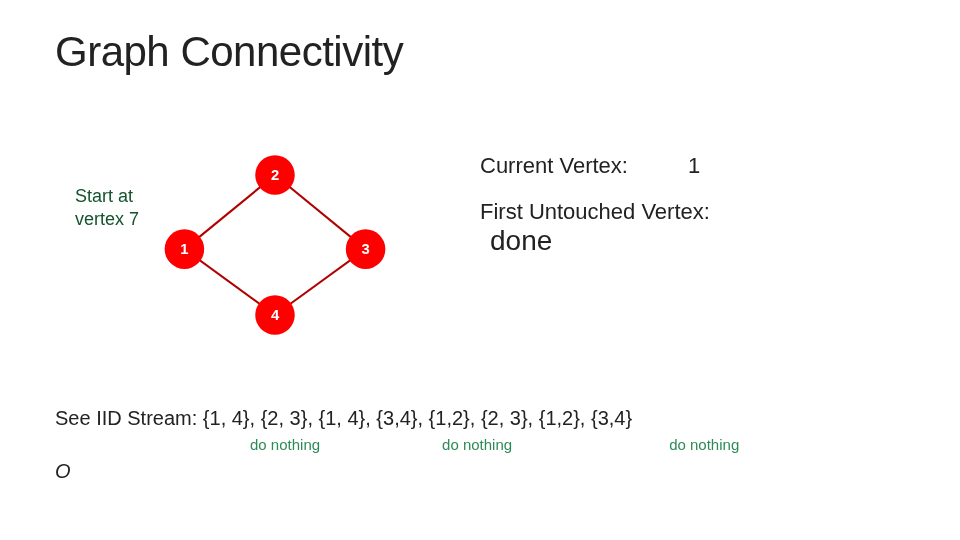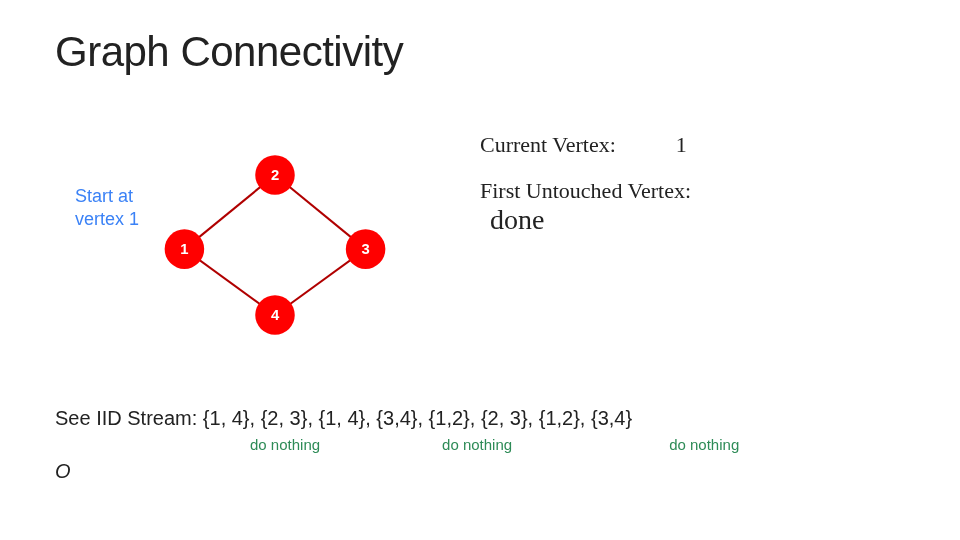--- a/index.html
+++ b/index.html
@@ -29,40 +29,39 @@
       left: 55px;
       width: 420px;
       height: 260px;
     }
 
     .start-label {
       position: absolute;
       top: 65px;
       left: 20px;
       font-size: 18px;
-      color: #3b82f6;
+      color: #14532d;
       line-height: 1.3;
     }
 
     
     .graph-svg {
       position: absolute;
       top: 0;
       left: 80px;
       width: 280px;
       height: 250px;
     }
 
     
     .info-panel {
       position: absolute;
-      top: 132px;
+      top: 153px;
       left: 480px;
       width: 450px;
-      font-family: Liberation Serif, serif;
     }
 
     .current-vertex-row {
       display: flex;
       align-items: baseline;
       gap: 60px;
       font-size: 22px;
       color: #222;
       margin-bottom: 20px;
     }
@@ -128,21 +127,21 @@
     }
   </style>
 </head>
 <body>
 
 <h1 class="page-title">Graph Connectivity</h1>
 
 <div class="graph-container">
   <div class="start-label">
     <span>Start at</span><br>
-    <span>vertex 1</span>
+    <span>vertex 7</span>
   </div>
 
   <svg class="graph-svg" viewBox="0 0 340 250">
 
     <line x1="60" y1="130" x2="170" y2="40" stroke="#b00000" stroke-width="2.5"></line>
     <line x1="170" y1="40" x2="280" y2="130" stroke="#b00000" stroke-width="2.5"></line>
     <line x1="60" y1="130" x2="170" y2="210" stroke="#b00000" stroke-width="2.5"></line>
     <line x1="170" y1="210" x2="280" y2="130" stroke="#b00000" stroke-width="2.5"></line>
 
     <circle cx="60" cy="130" r="24" fill="#ff0000"></circle>

